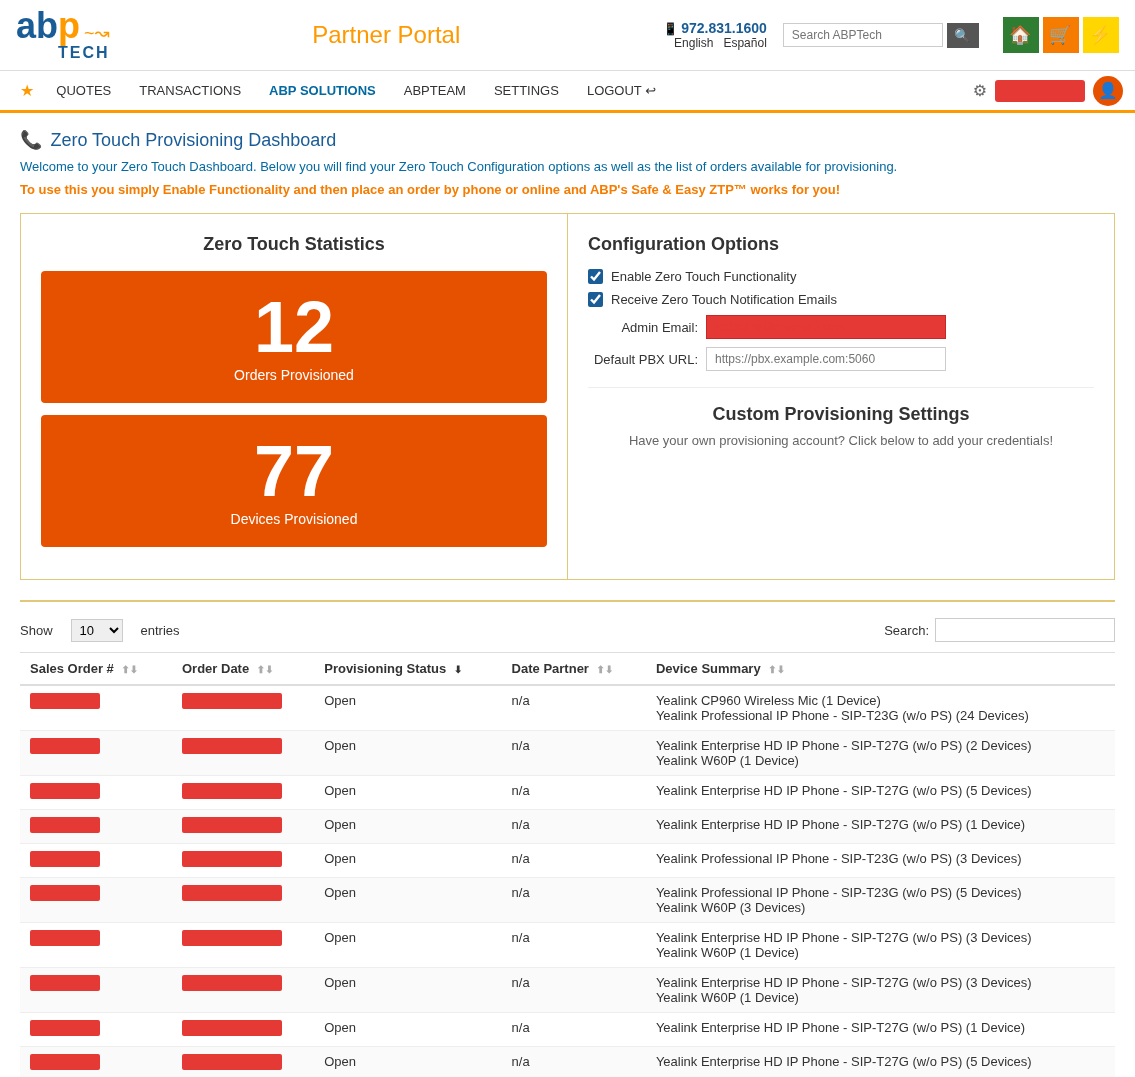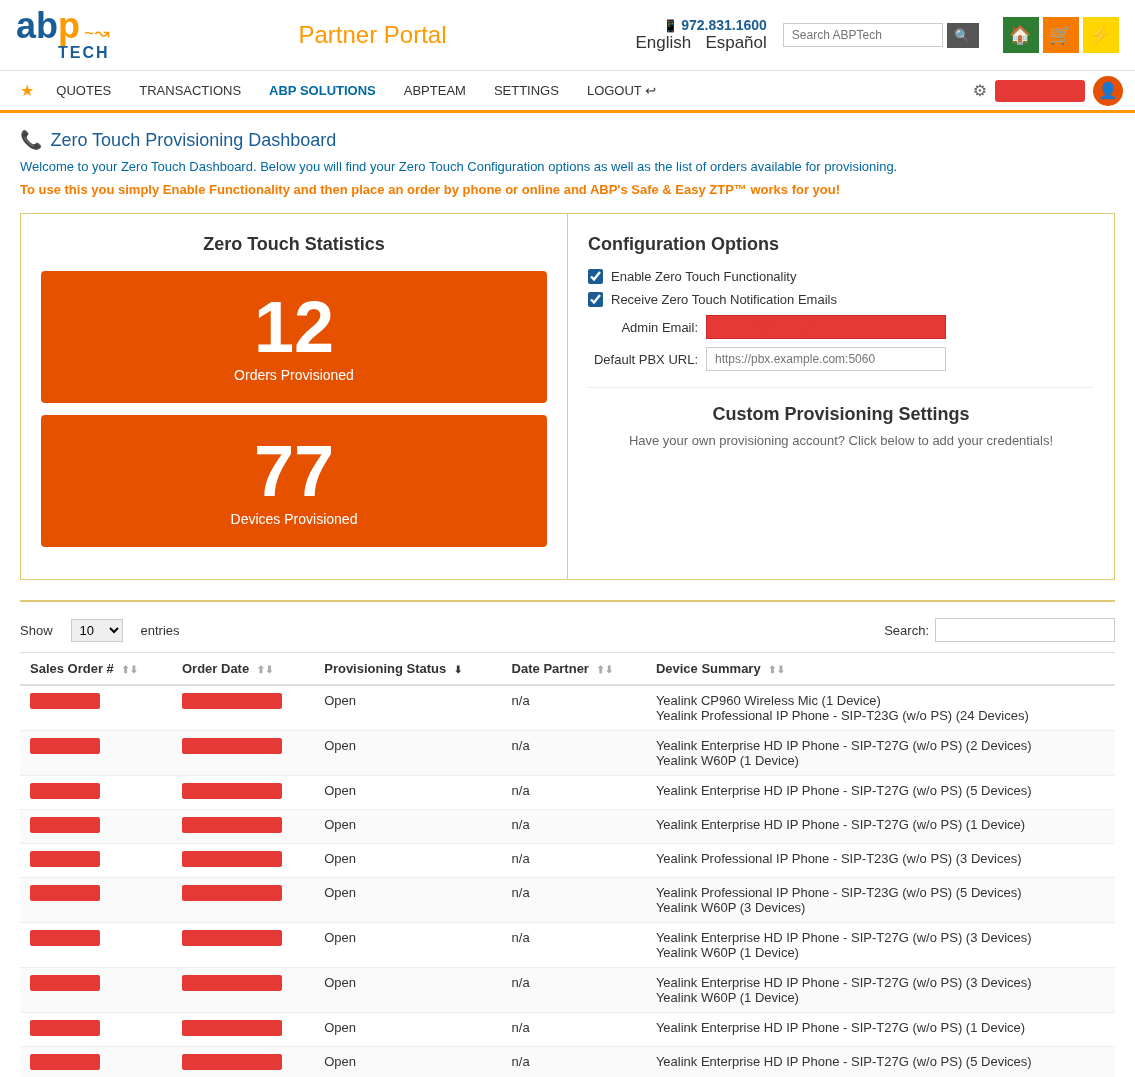--- a/index.html
+++ b/index.html
@@ -92,21 +92,21 @@
       <div style="display:flex;align-items:flex-end;">
         <span class="logo-abp">ab<span>p</span></span>
         <span class="logo-signal">~↝</span>
       </div>
       <span class="logo-tech">TECH</span>
     </div>
   </div>
   <div class="portal-title">Partner Portal</div>
   <div class="contact-area">
     <div><span>📱</span> <span class="phone">972.831.1600</span></div>
-    <div style="font-size:17px;">
+    <div style="font-size:12px;">
       <a href="#" style="color:#333;text-decoration:none;">English</a>
       &nbsp;
       <a href="#" style="color:#333;text-decoration:none;">Español</a>
     </div>
   </div>
   <div class="search-area">
     <input type="text" placeholder="Search ABPTech" style="">
     <button class="search-btn">🔍</button>
   </div>
   <div class="header-icons">

